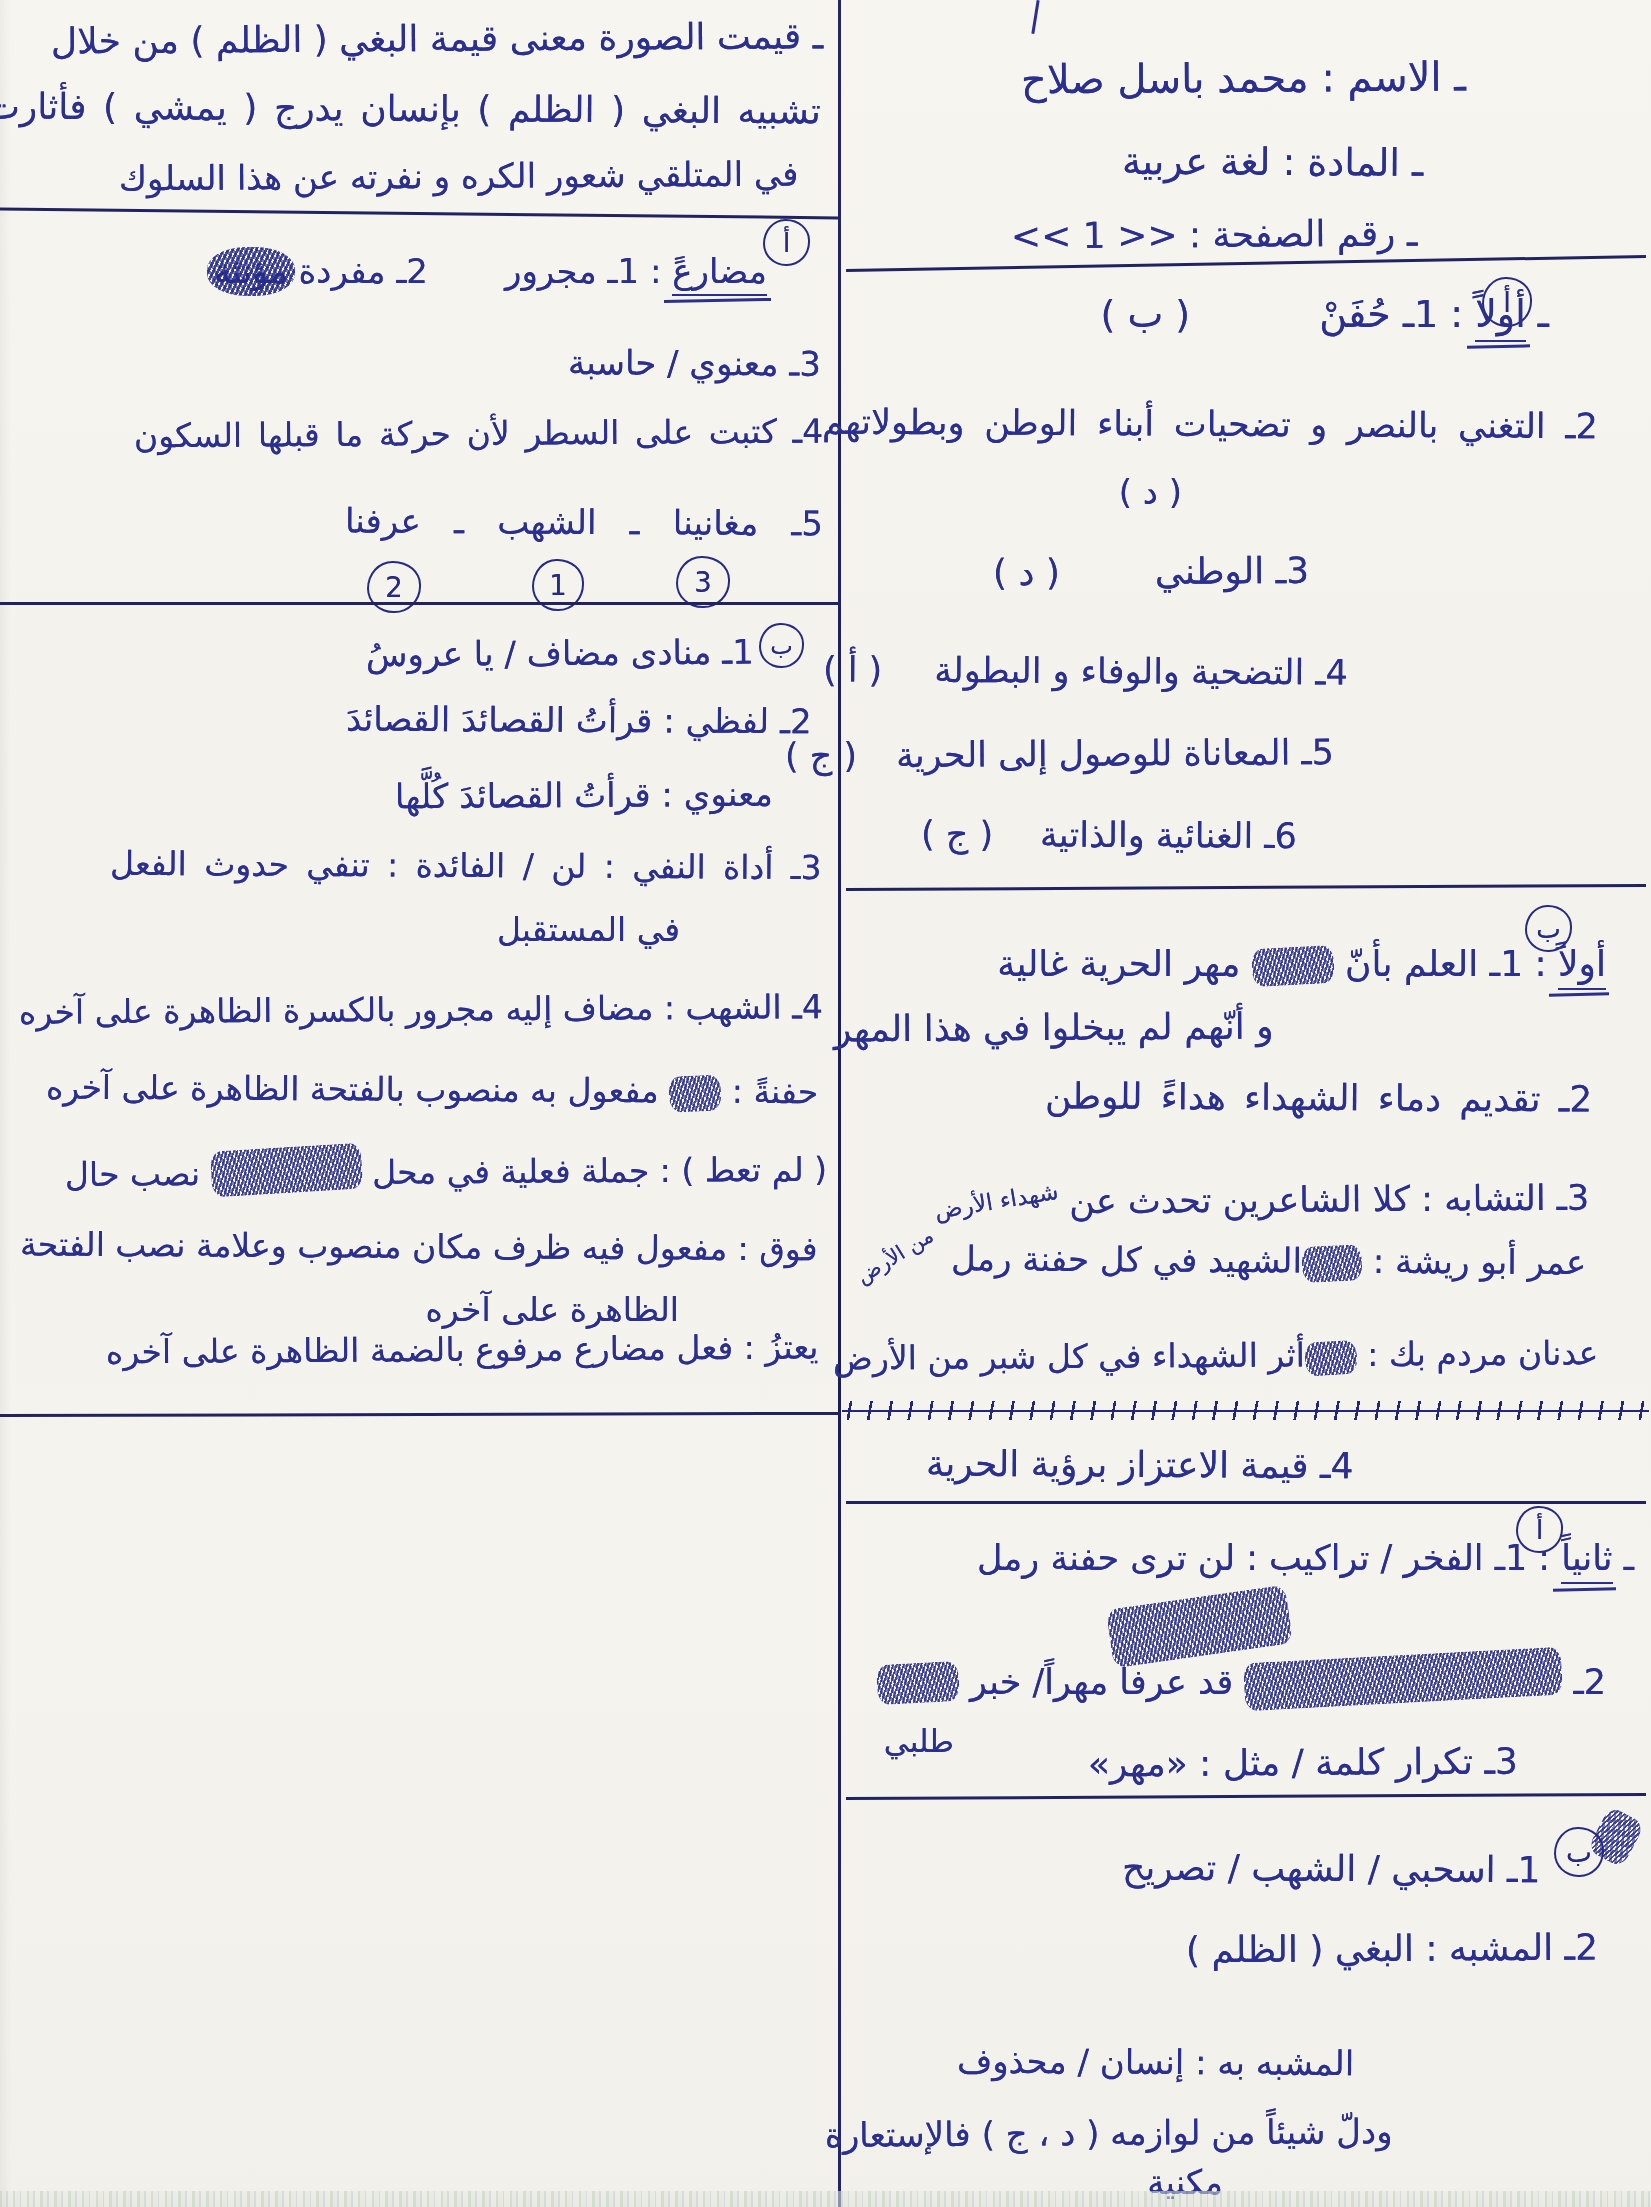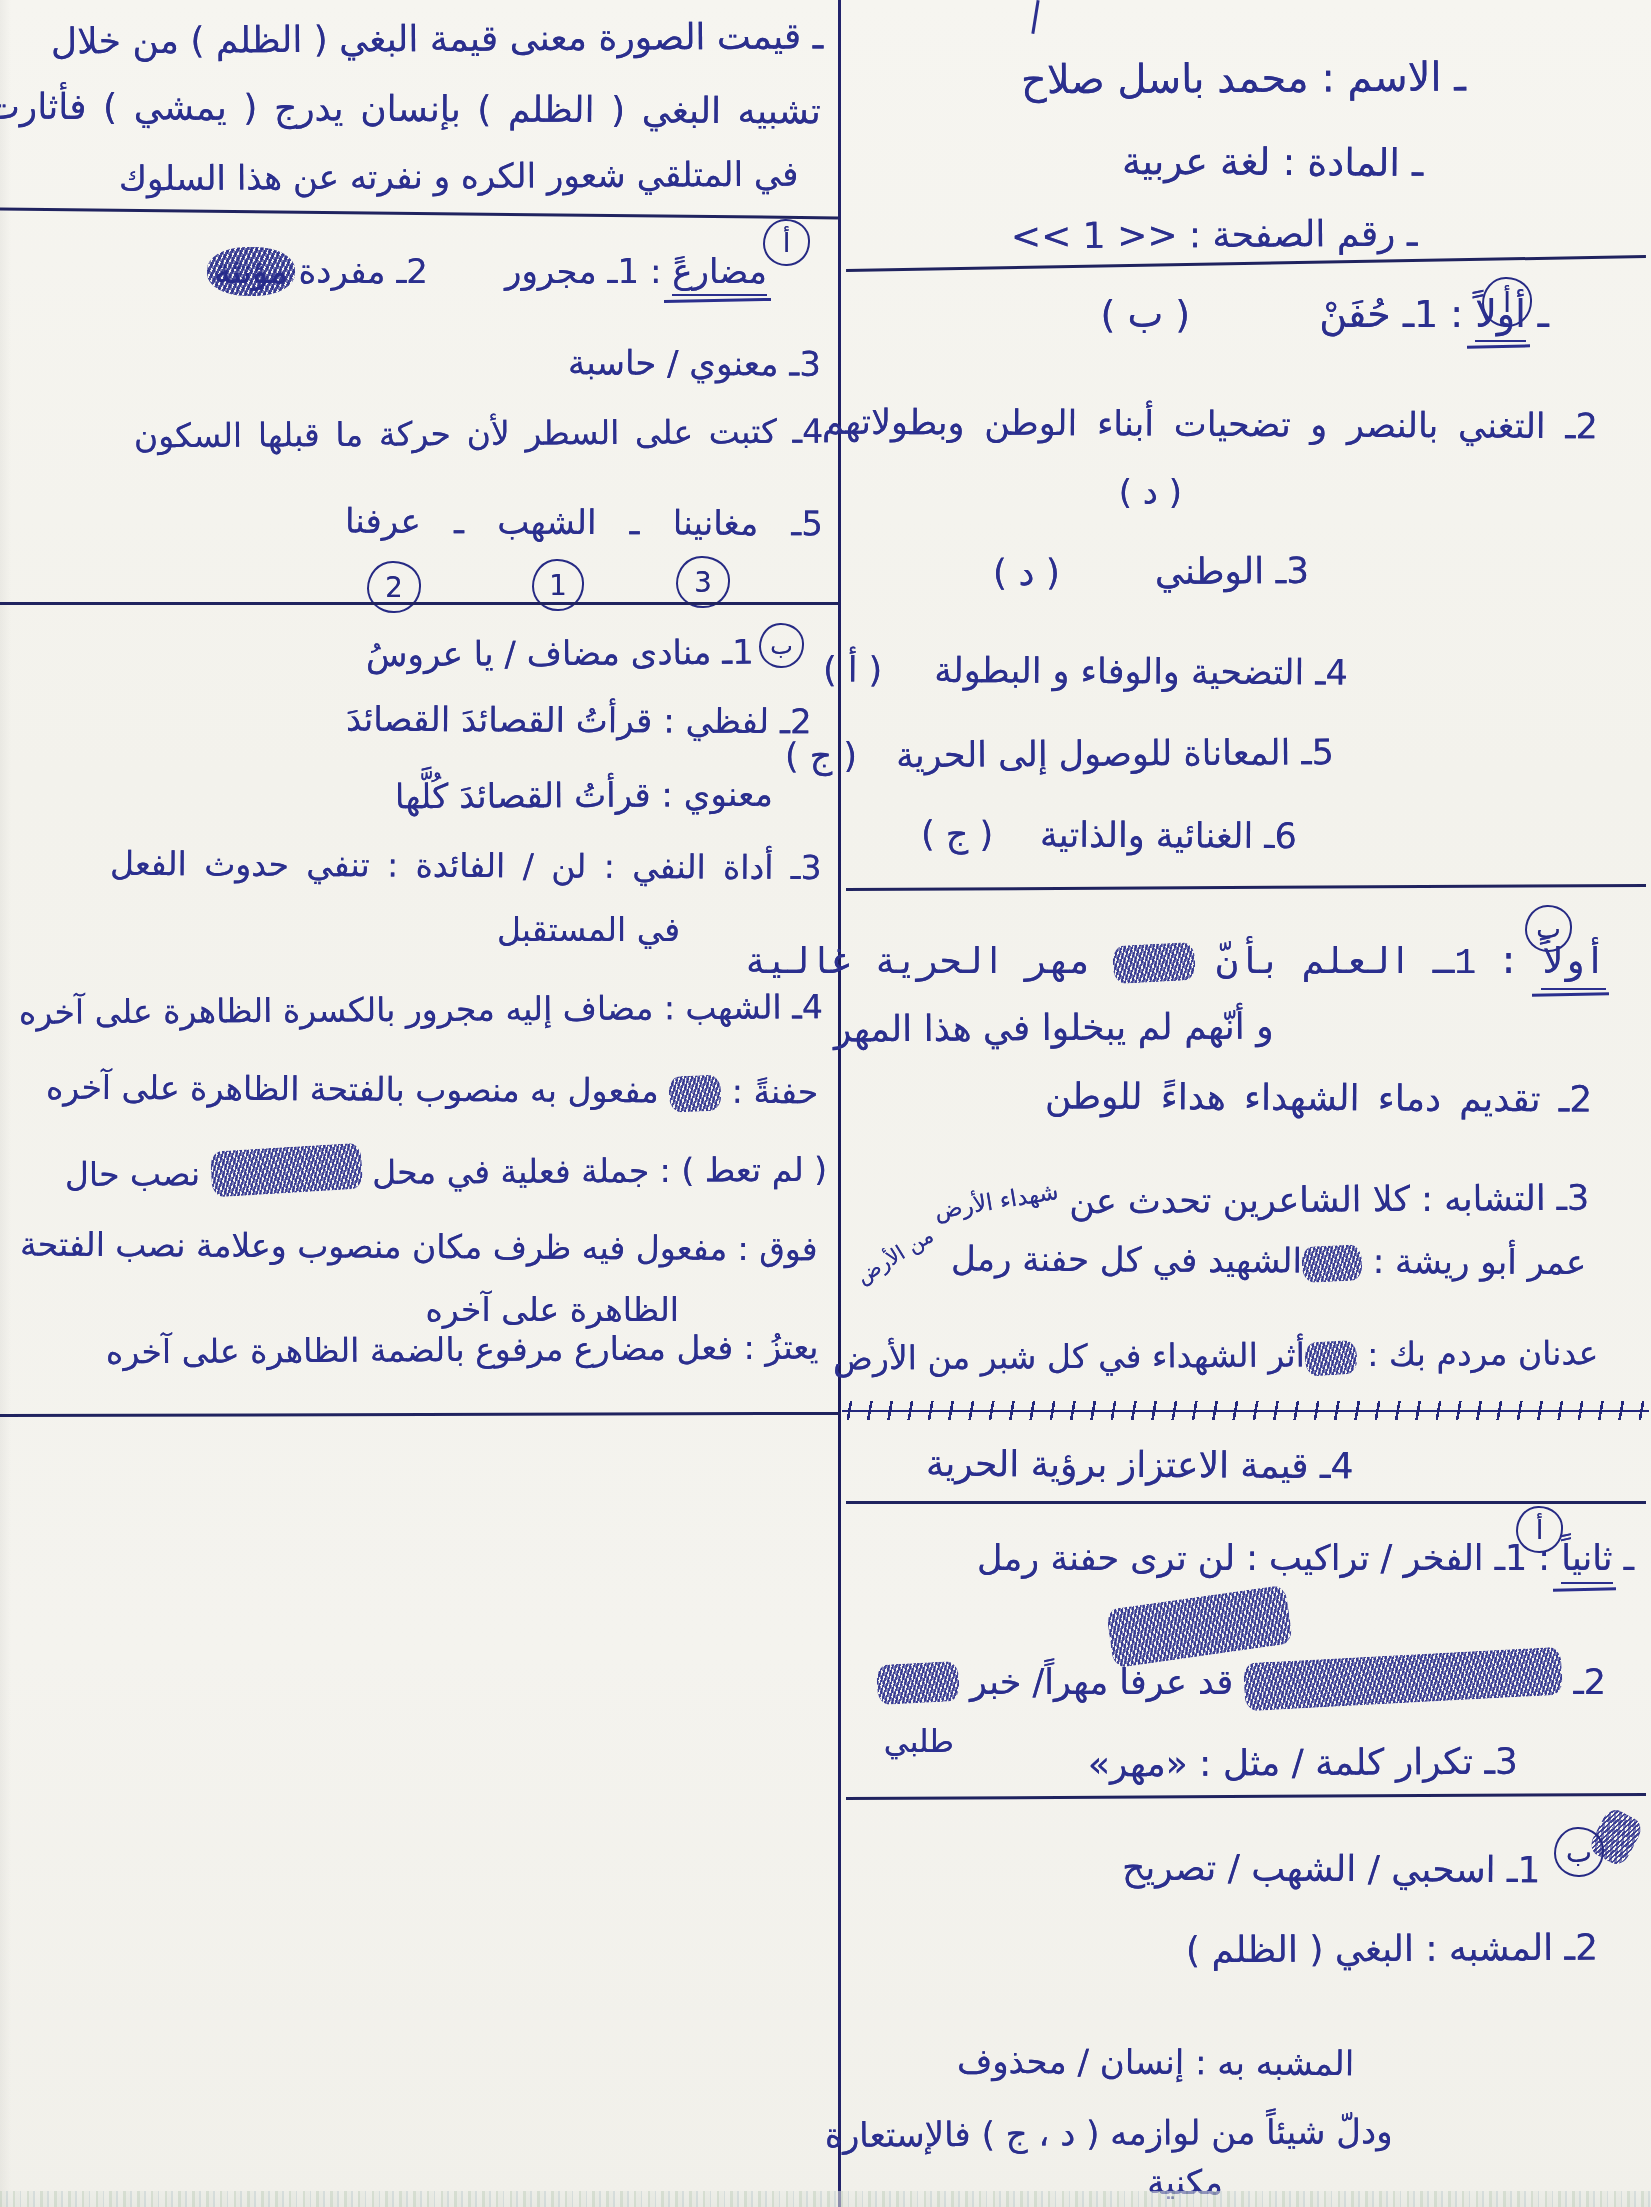--- a/index.html
+++ b/index.html
@@ -75,21 +75,21 @@
   </div>
   <div class="ln t1" style="top:733px;right:317px;font-size:35px;">
     <span>5ـ المعاناة للوصول إلى الحرية</span><span class="gap" style="width:39px;"></span><span>( ج )</span>
   </div>
   <div class="ln t2" style="top:814px;right:354px;font-size:35px;">
     <span>6ـ الغنائية والذاتية</span><span class="gap" style="width:47px;"></span><span>( ج )</span>
   </div>
   <div class="rule" style="top:886px;left:847px;width:800px;transform:rotate(-.3deg);"></div>
 
   <div class="circ" style="top:905px;right:79px;width:43px;height:43px;font-size:26px;">ب</div>
-  <div class="ln" style="top:941px;right:45px;font-size:36px;font-family:Liberation Mono, monospace;">
+  <div class="ln" style="top:941px;right:45px;font-size:36px;">
     <span class="u2">أولاً</span><span> : 1ـ العلم بأنّ </span><span class="scr" style="width:82px;height:38px;"></span><span> مهر الحرية غالية</span>
   </div>
   <div class="ln t1" style="top:1005px;right:377px;font-size:36px;">و أنّهم لم يبخلوا في هذا المهر</div>
   <div class="ln t2" style="top:1075px;right:59px;font-size:36px;word-spacing:6.9px;">2ـ تقديم دماء الشهداء هداءً للوطن</div>
   <div class="ln t1" style="top:1179px;right:62px;font-size:35px;">
     <span>3ـ التشابه : كلا الشاعرين تحدث عن</span><span class="small-tail">شهداء الأرض</span>
   </div>
   <div class="ln t2" style="top:1239px;right:65px;font-size:34px;">
     <span>عمر أبو ريشة : </span><span class="scr" style="width:60px;height:36px;"></span><span>الشهيد في كل حفنة رمل</span><span class="tiny">من الأرض</span>
   </div>

